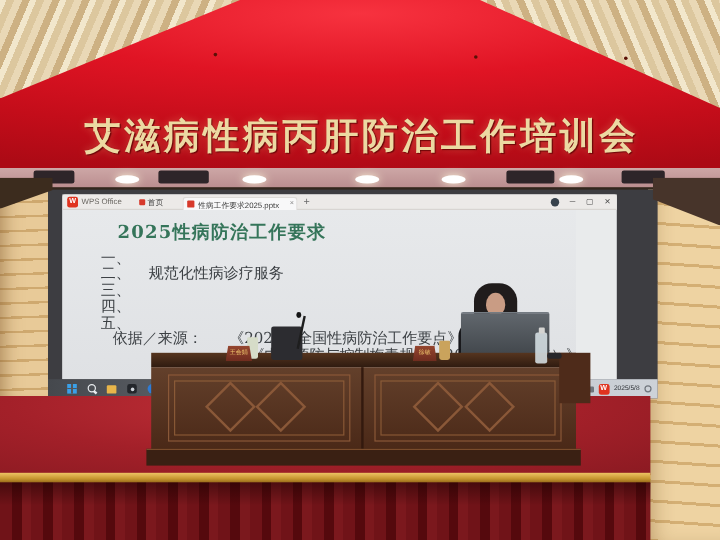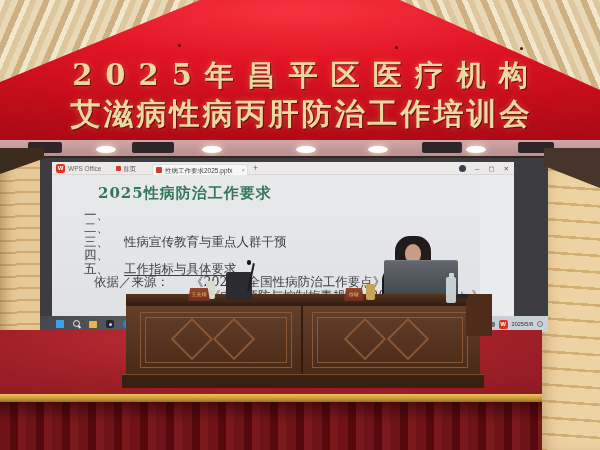--- a/index.html
+++ b/index.html
@@ -161,21 +161,20 @@
 </style>
 </head>
 <body>
 
 <div class="scene">
 
   <div class="curtain"></div>
   <div class="molding-left"></div>
   <div class="molding-right"></div>
   <div class="clips"></div>
-  <div class="banner-l1">2025年昌平区医疗机构</div>
   <div class="banner-l2">艾滋病性病丙肝防治工作培训会</div>
 
   <div class="light-strip"></div>
   <div class="fixture f1"></div>
   <div class="fixture f2"></div>
   <div class="fixture f3"></div>
   <div class="fixture f4"></div>
   <div class="ovlight o1"></div>
   <div class="ovlight o2"></div>
   <div class="ovlight o3"></div>
@@ -209,31 +208,30 @@
       </div>
 
       <div class="slide">
         <div class="slide-title">2025性病防治工作要求</div>
         <div class="bullets">
           <div class="brow">
             <span class="bnum">一、</span>
           </div>
           <div class="brow">
             <span class="bnum">二、</span>
+            <span class="btxt">规范化性病诊疗服务</span>
           </div>
           <div class="brow">
             <span class="bnum">三、</span>
-            <span class="btxt">性病宣传教育与重点人群干预</span>
           </div>
           <div class="brow">
             <span class="bnum">四、</span>
           </div>
           <div class="brow">
             <span class="bnum">五、</span>
-            <span class="btxt u">工作指标与具体要求</span>
           </div>
         </div>
         <div class="src1">
           <span class="lbl">依据／来源：</span>
           <span class="txt">《2025年全国性病防治工作要点》</span>
         </div>
         <div class="src2">《中国预防与控制梅毒规划（2010—2020年）》</div>
       </div>
     </div>
 

